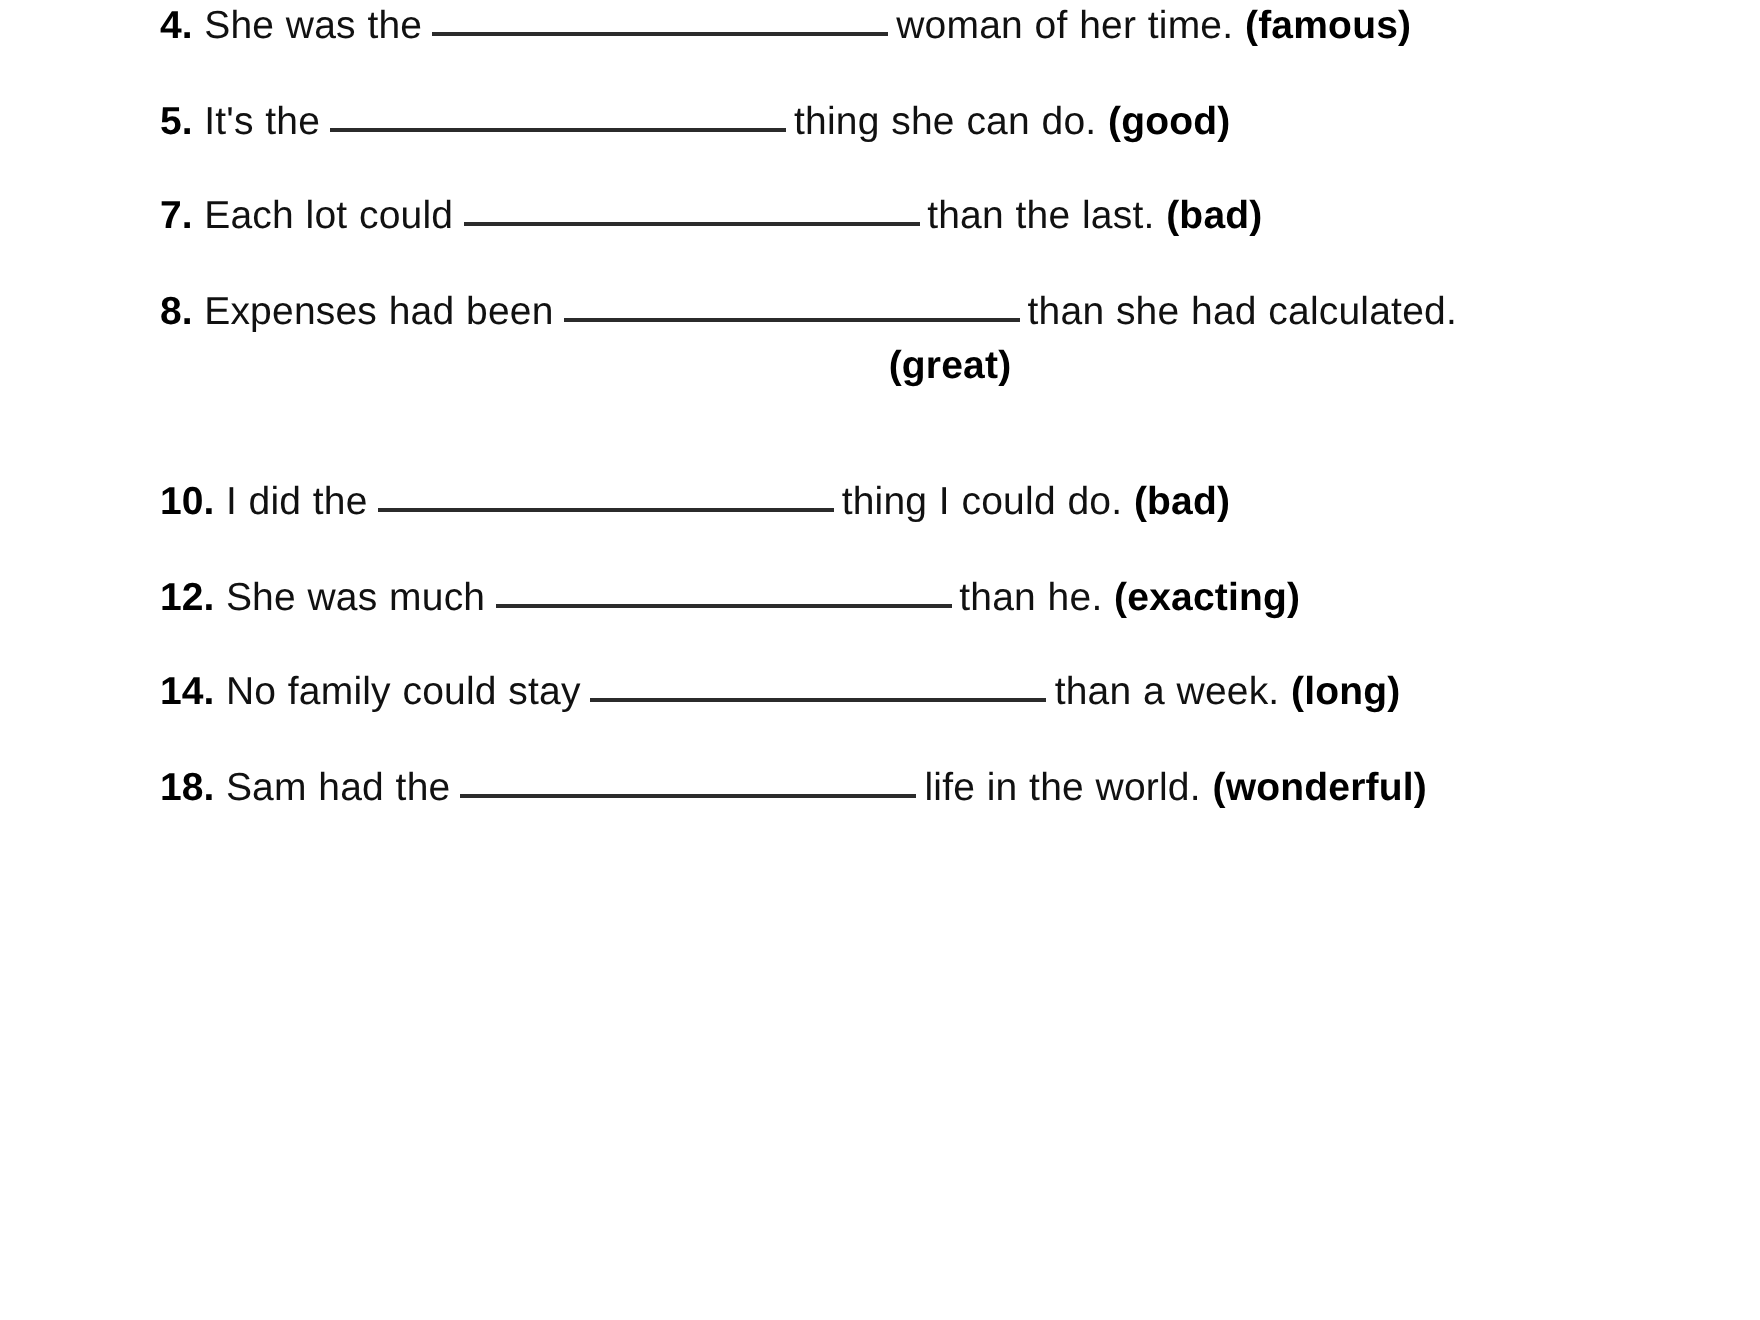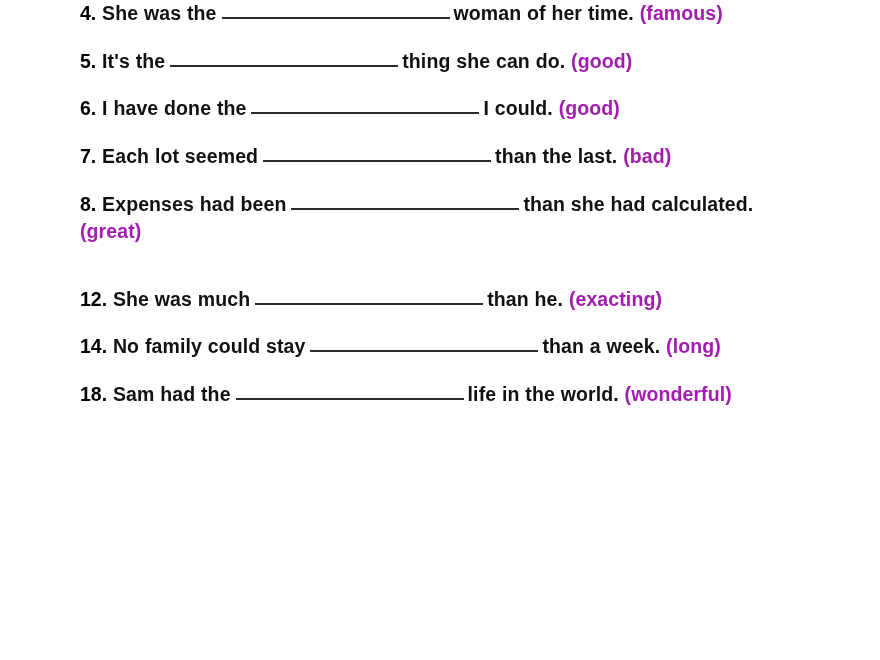--- a/index.html
+++ b/index.html
@@ -41,55 +41,56 @@
     word-spacing: 0.3px;
   }
 
   .item-number {
     font-weight: bold;
     color: #000000;
     letter-spacing: 0px;
   }
 
   .item-text {
-    font-weight: bold;
+    font-weight: normal;
   }
 
   .blank {
     display: inline-block;
     width: 228px;
     border-bottom: 2px solid #2b2b2b;
     height: 15px;
     margin: 0 4px 0 5px;
     vertical-align: baseline;
     position: relative;
     top: -1px;
   }
 
   .hint {
     font-weight: bold;
-    color: #a21caf;
+    color: #000000;
+    text-align: center;
   }
 
   
   .exercise-item.wrapped {
     height: 95px;
   }
   .wrap-line-2 {
     display: block;
     margin-top: 1px;
   }
 </style>
 </head>
 <body>
 
 <div id="worksheet">
   <div class="exercise-list">
       <div class="exercise-item"><span class="item-number">4.</span> <span class="item-text">She was the</span><span class="blank"></span><span class="item-text">woman of her time.</span> <span class="hint">(famous)</span></div>
       <div class="exercise-item"><span class="item-number">5.</span> <span class="item-text">It's the</span><span class="blank"></span><span class="item-text">thing she can do.</span> <span class="hint">(good)</span></div>
-      <div class="exercise-item"><span class="item-number">6.</span> <span class="item-text">I have done the</span><span class="blank"></span><span class="item-text">I could.</span> <span class="hint">(good)</span></div>
-      <div class="exercise-item"><span class="item-number">7.</span> <span class="item-text">Each lot seemed</span><span class="blank"></span><span class="item-text">than the last.</span> <span class="hint">(bad)</span></div>
+      <div class="exercise-item"><span class="item-number">7.</span> <span class="item-text">Each lot could</span><span class="blank"></span><span class="item-text">than the last.</span> <span class="hint">(bad)</span></div>
       <div class="exercise-item wrapped"><span class="item-number">8.</span> <span class="item-text">Expenses had been</span><span class="blank"></span><span class="item-text">than she had calculated.</span><span class="hint wrap-line-2">(great)</span></div>
+      <div class="exercise-item"><span class="item-number">10.</span> <span class="item-text">I did the</span><span class="blank"></span><span class="item-text">thing I could do.</span> <span class="hint">(bad)</span></div>
       <div class="exercise-item"><span class="item-number">12.</span> <span class="item-text">She was much</span><span class="blank"></span><span class="item-text">than he.</span> <span class="hint">(exacting)</span></div>
       <div class="exercise-item"><span class="item-number">14.</span> <span class="item-text">No family could stay</span><span class="blank"></span><span class="item-text">than a week.</span> <span class="hint">(long)</span></div>
       <div class="exercise-item"><span class="item-number">18.</span> <span class="item-text">Sam had the</span><span class="blank"></span><span class="item-text">life in the world.</span> <span class="hint">(wonderful)</span></div>
     </div>
 </div>
 
 </body></html>

